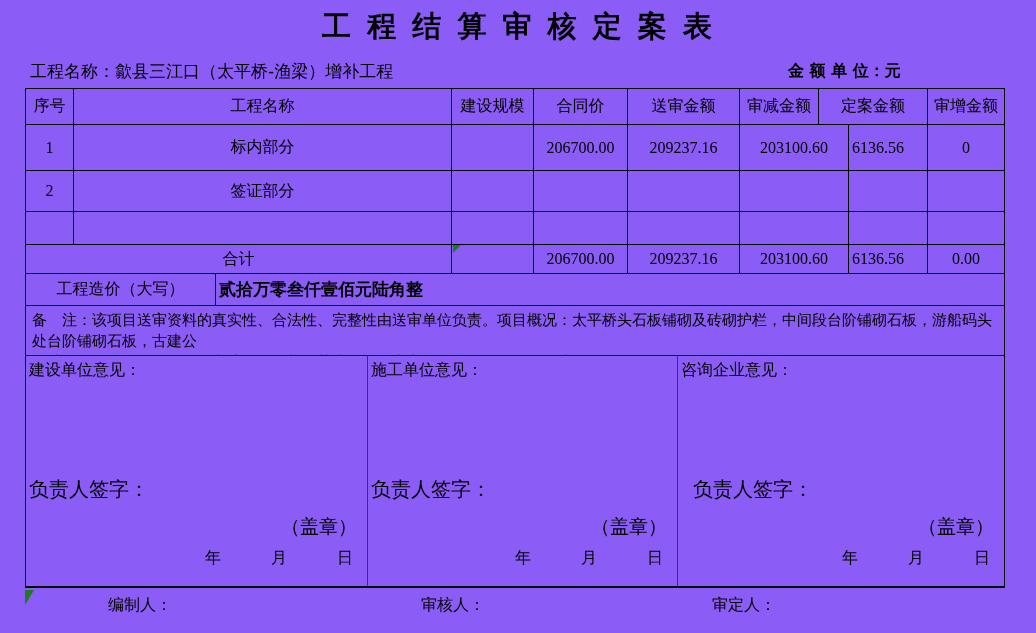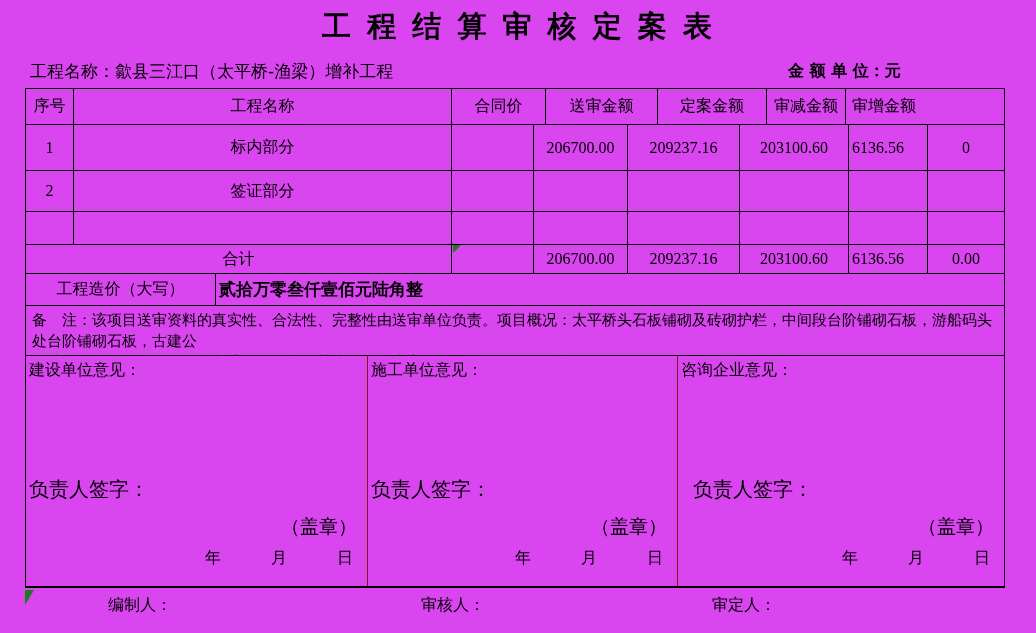--- a/index.html
+++ b/index.html
@@ -1,17 +1,17 @@
 <!DOCTYPE html>
 <html><head>
 <meta charset="utf-8">
 <style>
   html,body { margin:0; padding:0; background:#ffffff; }
   .page {
-    position:relative; width:1036px; height:633px; background:#d946ef;
+    position:relative; width:1036px; height:633px; background:#8b5cf6;
     color:#000; font-family:"DejaVu Sans", sans-serif; overflow:hidden;
   }
   .title {
     position:absolute; top:7px; left:0; width:1036px; text-align:center;
     font-size:29px; font-weight:bold; letter-spacing:2px; word-spacing:2px;
   }
   .proj {
     position:absolute; left:30px; top:60px; font-size:17px; font-weight:normal;
   }
   .unit {
@@ -74,24 +74,25 @@
 
   <div class="proj"><span>工程名称：</span><span>歙县三江口（太平桥-渔梁）增补工程</span></div>
 
   <div class="unit">金 额 单 位：元</div>
 
   <div class="tbl">
 
     <div class="row hhdr">
       <div class="c w1">序号</div>
       <div class="c w2">工程名称</div>
+      <div class="c w3">建设规模</div>
       <div class="c w4">合同价</div>
       <div class="c w5">送审金额</div>
+      <div class="c w7">审减金额</div>
       <div class="c w6">定案金额</div>
-      <div class="c w7">审减金额</div>
       <div class="c w8 end">审增金额</div>
     </div>
 
     <div class="row hr1">
       <div class="c w1 num">1</div>
       <div class="c w2">标内部分</div>
       <div class="c w3"></div>
       <div class="c w4 num">206700.00</div>
       <div class="c w5 num">209237.16</div>
       <div class="c w6 num">203100.60</div>

